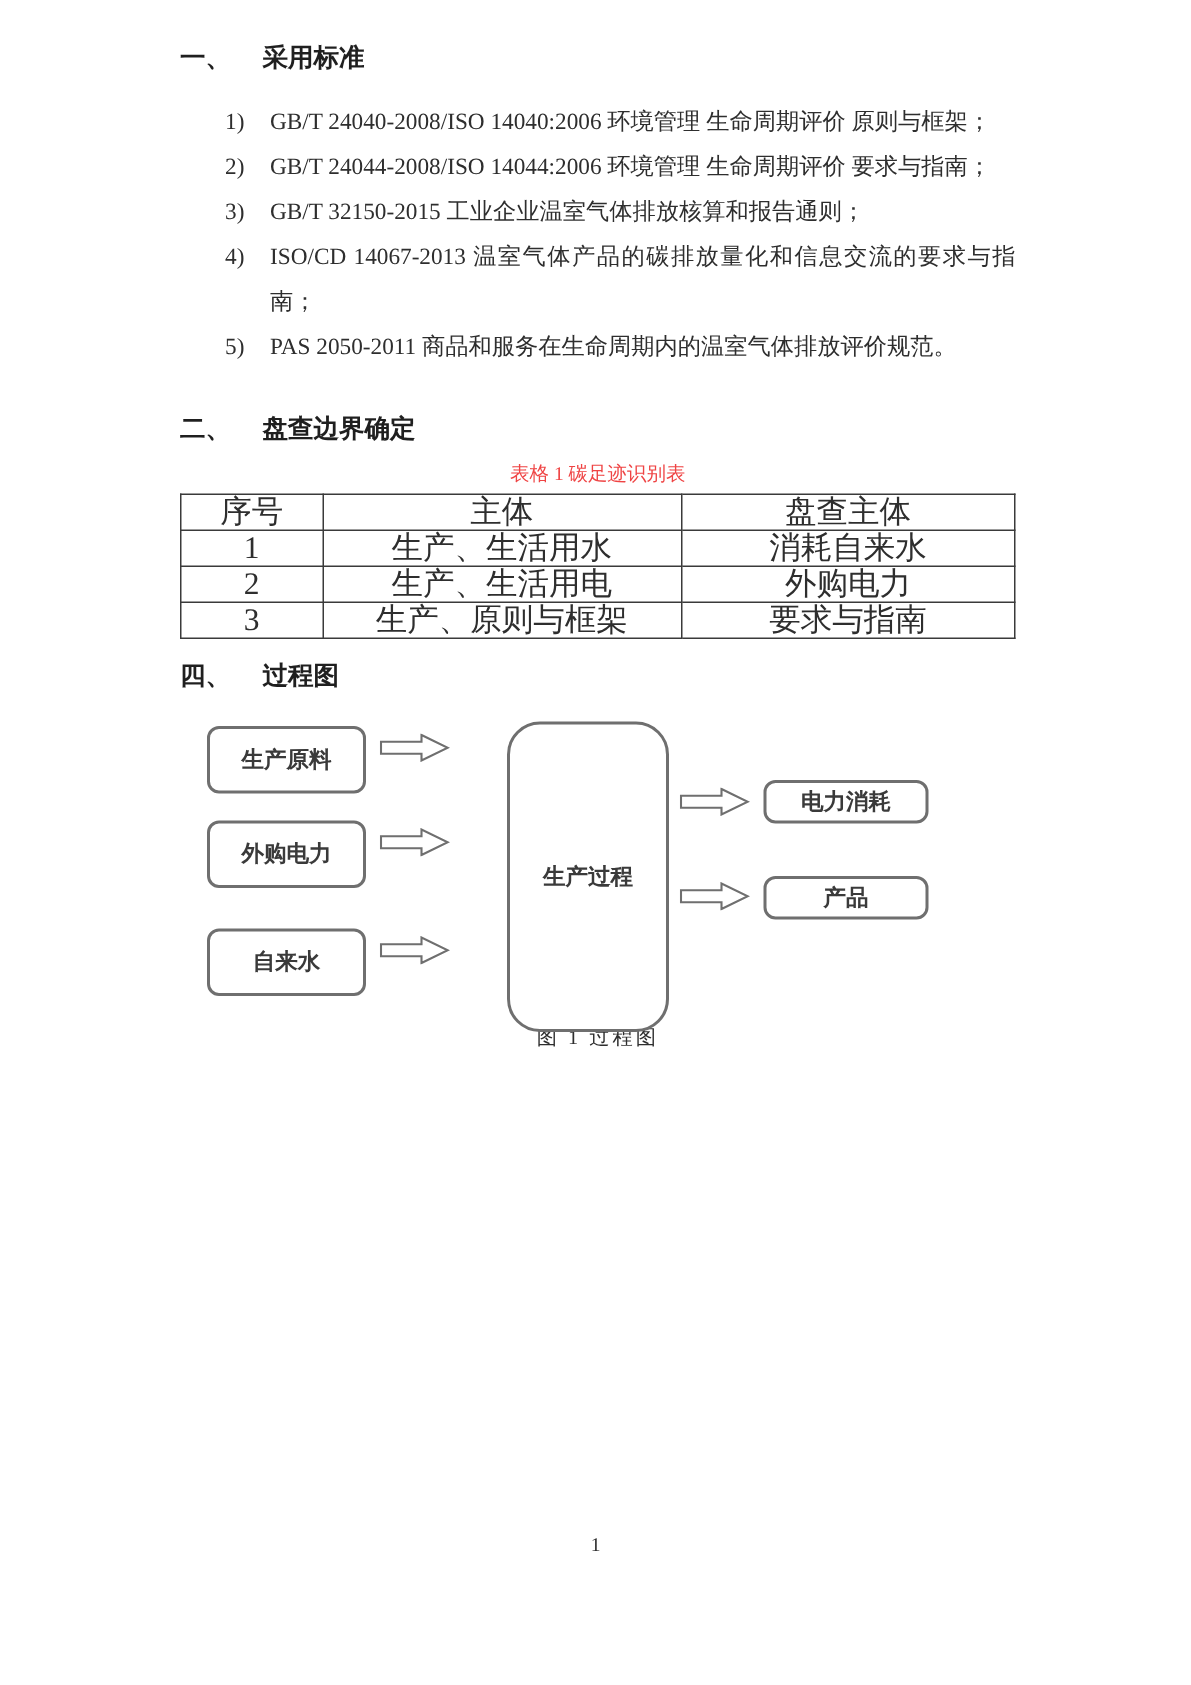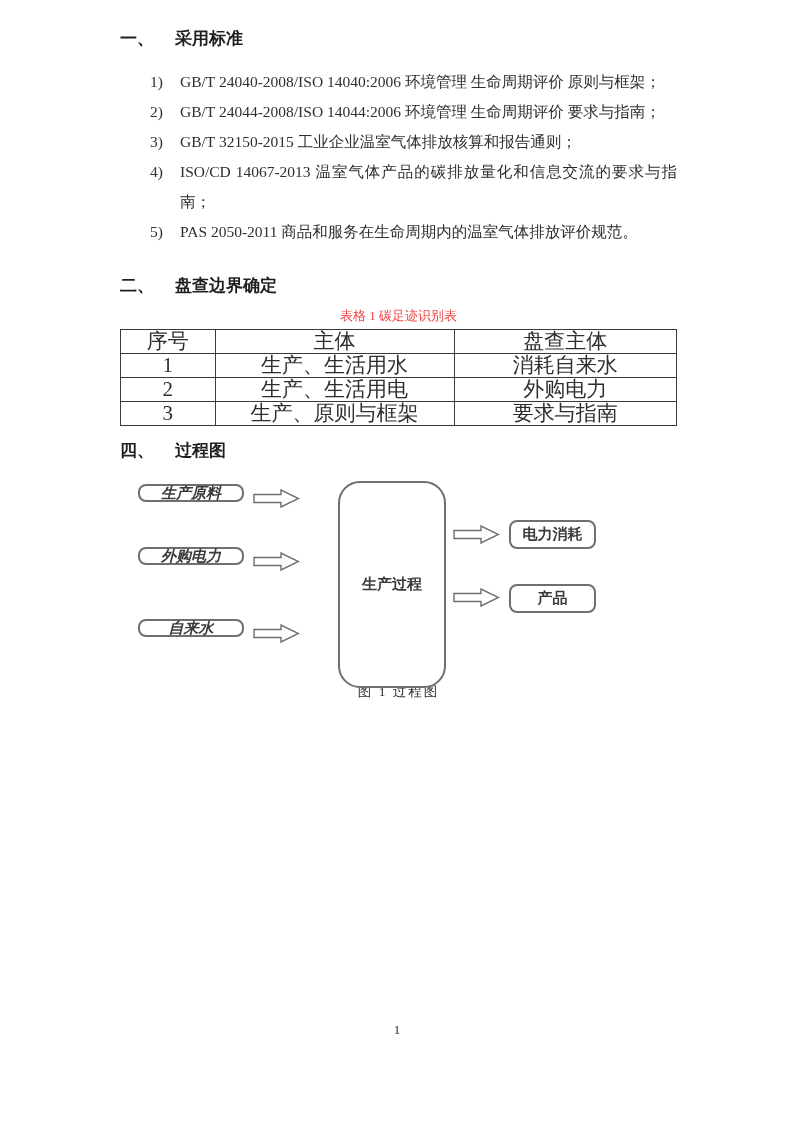--- a/index.html
+++ b/index.html
@@ -65,23 +65,23 @@
   }
   .dbox{
     position:absolute;
     border:2px solid #6f6f6f;border-radius:8px;
     background:#ffffff;
     display:flex;align-items:center;justify-content:center;
     font-family:"Liberation Sans","DejaVu Sans",sans-serif;
     font-weight:bold;font-size:15px;color:#3a3a3a;
     box-sizing:border-box;
   }
-  .in-box{left:18px;width:106px;height:18px;font-style:italic;}
+  .in-box{left:18px;width:106px;height:45px;}
   .process-box{left:218px;top:10px;width:108px;height:207px;border-radius:22px;}
-  .out-box{left:389px;width:87px;height:29px;}
+  .out-box{left:389px;width:110px;height:29px;}
   .darrow{position:absolute;width:47px;height:19px;}
   .fig-caption{
     text-align:center;font-size:13.5px;letter-spacing:2px;
     margin-top:12px;line-height:17px;
   }
   .page-number{
     position:absolute;left:0;right:0;top:1022px;
     text-align:center;font-size:13px;color:#2e2e2e;
   }
 </style>

